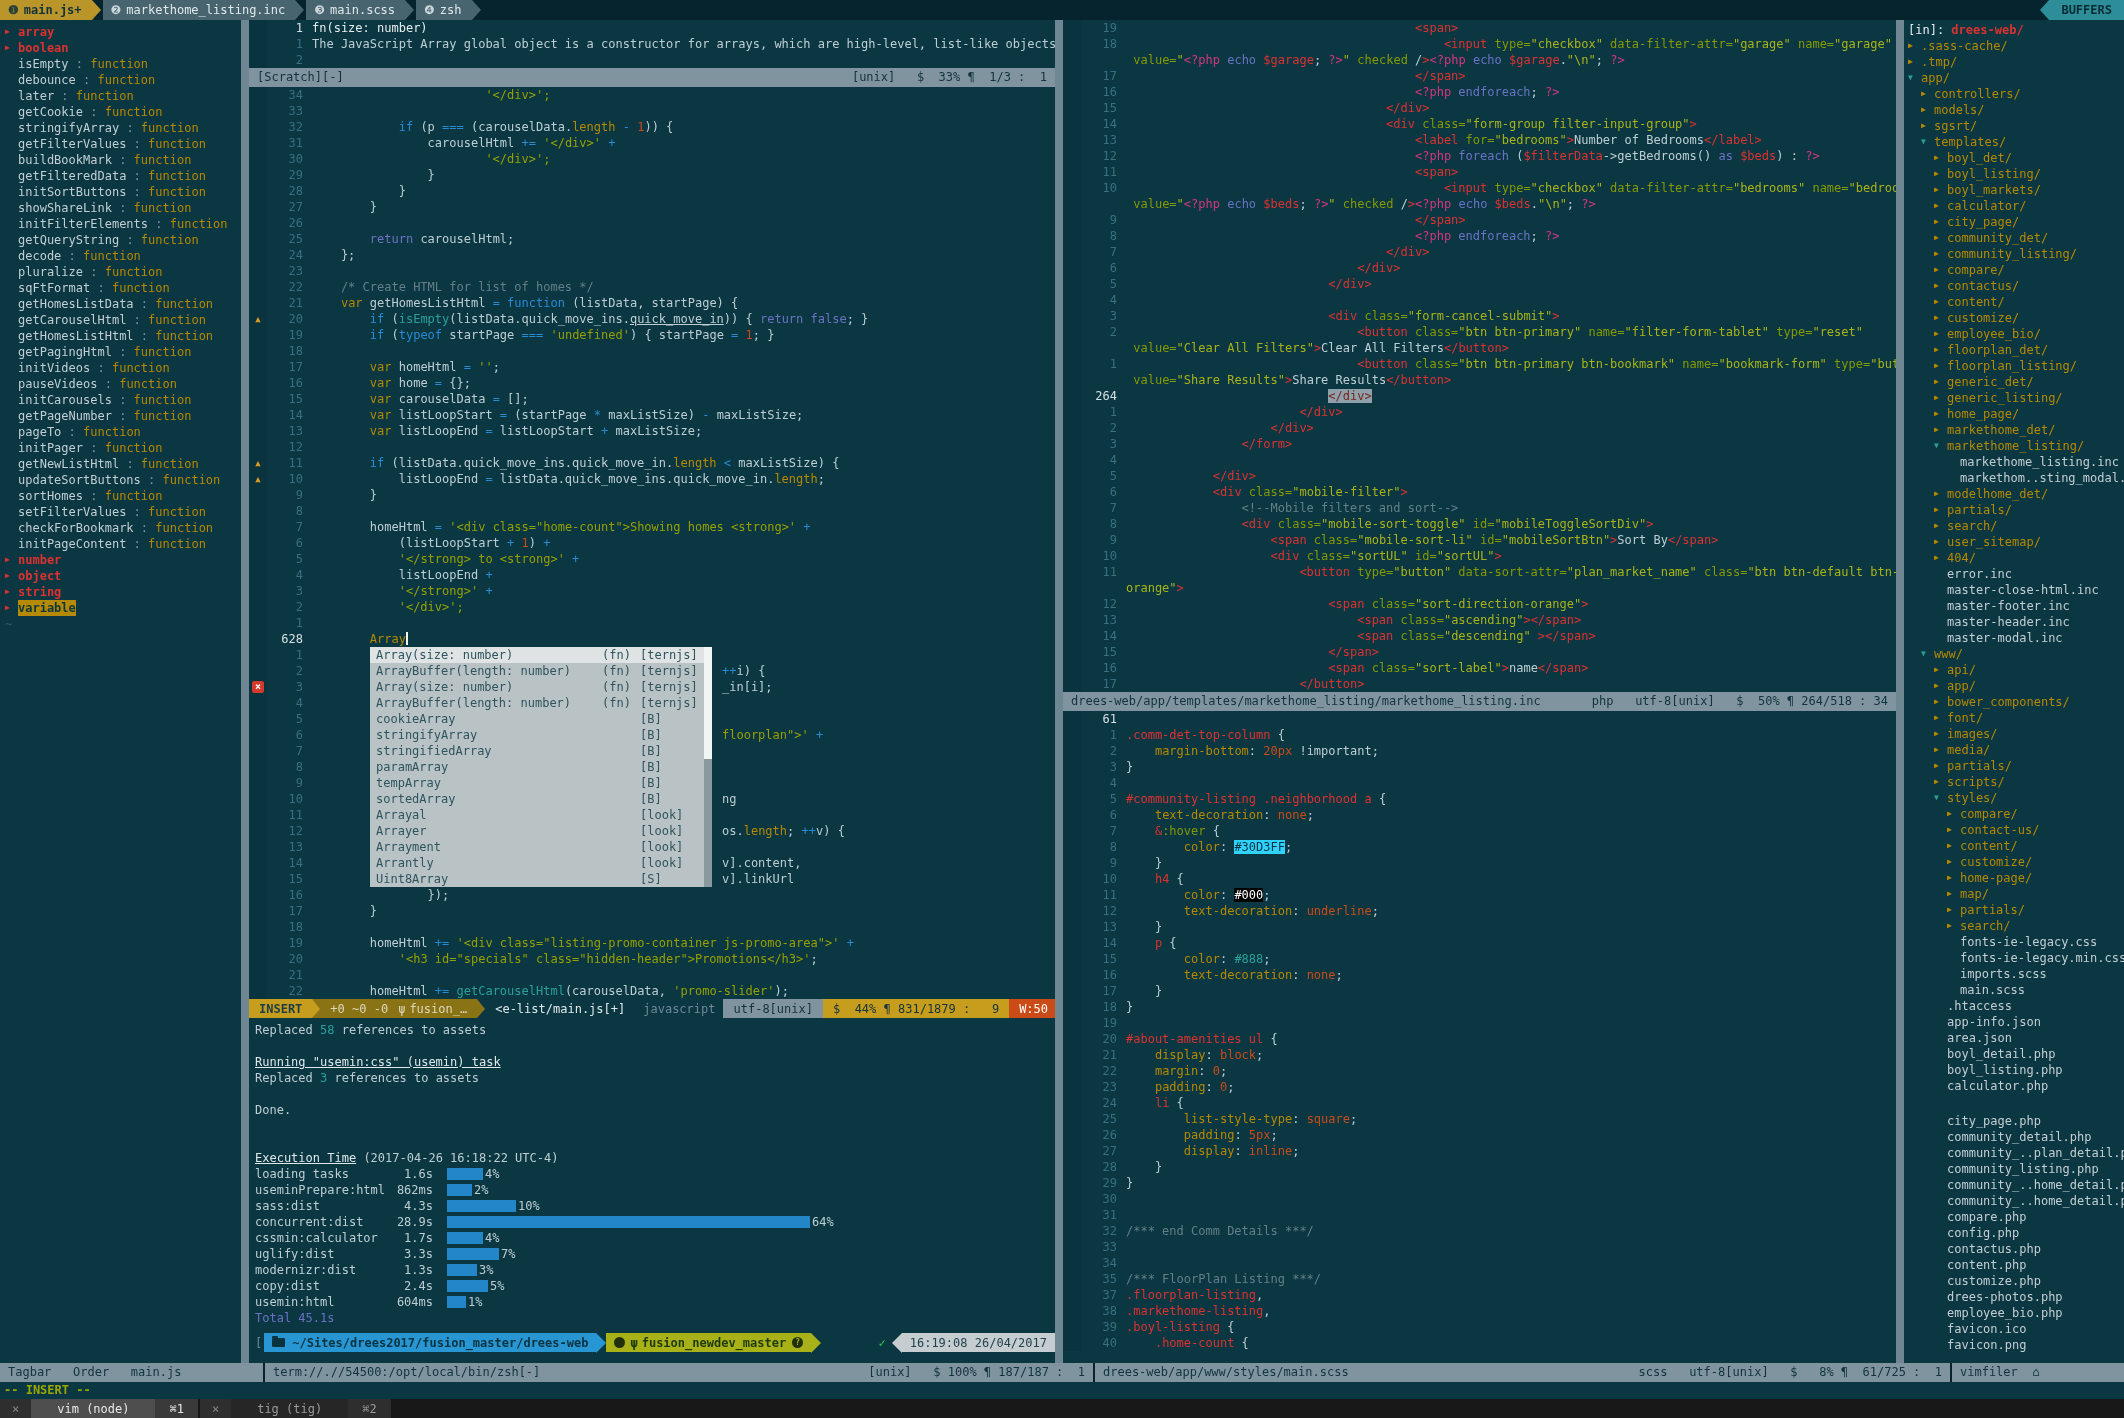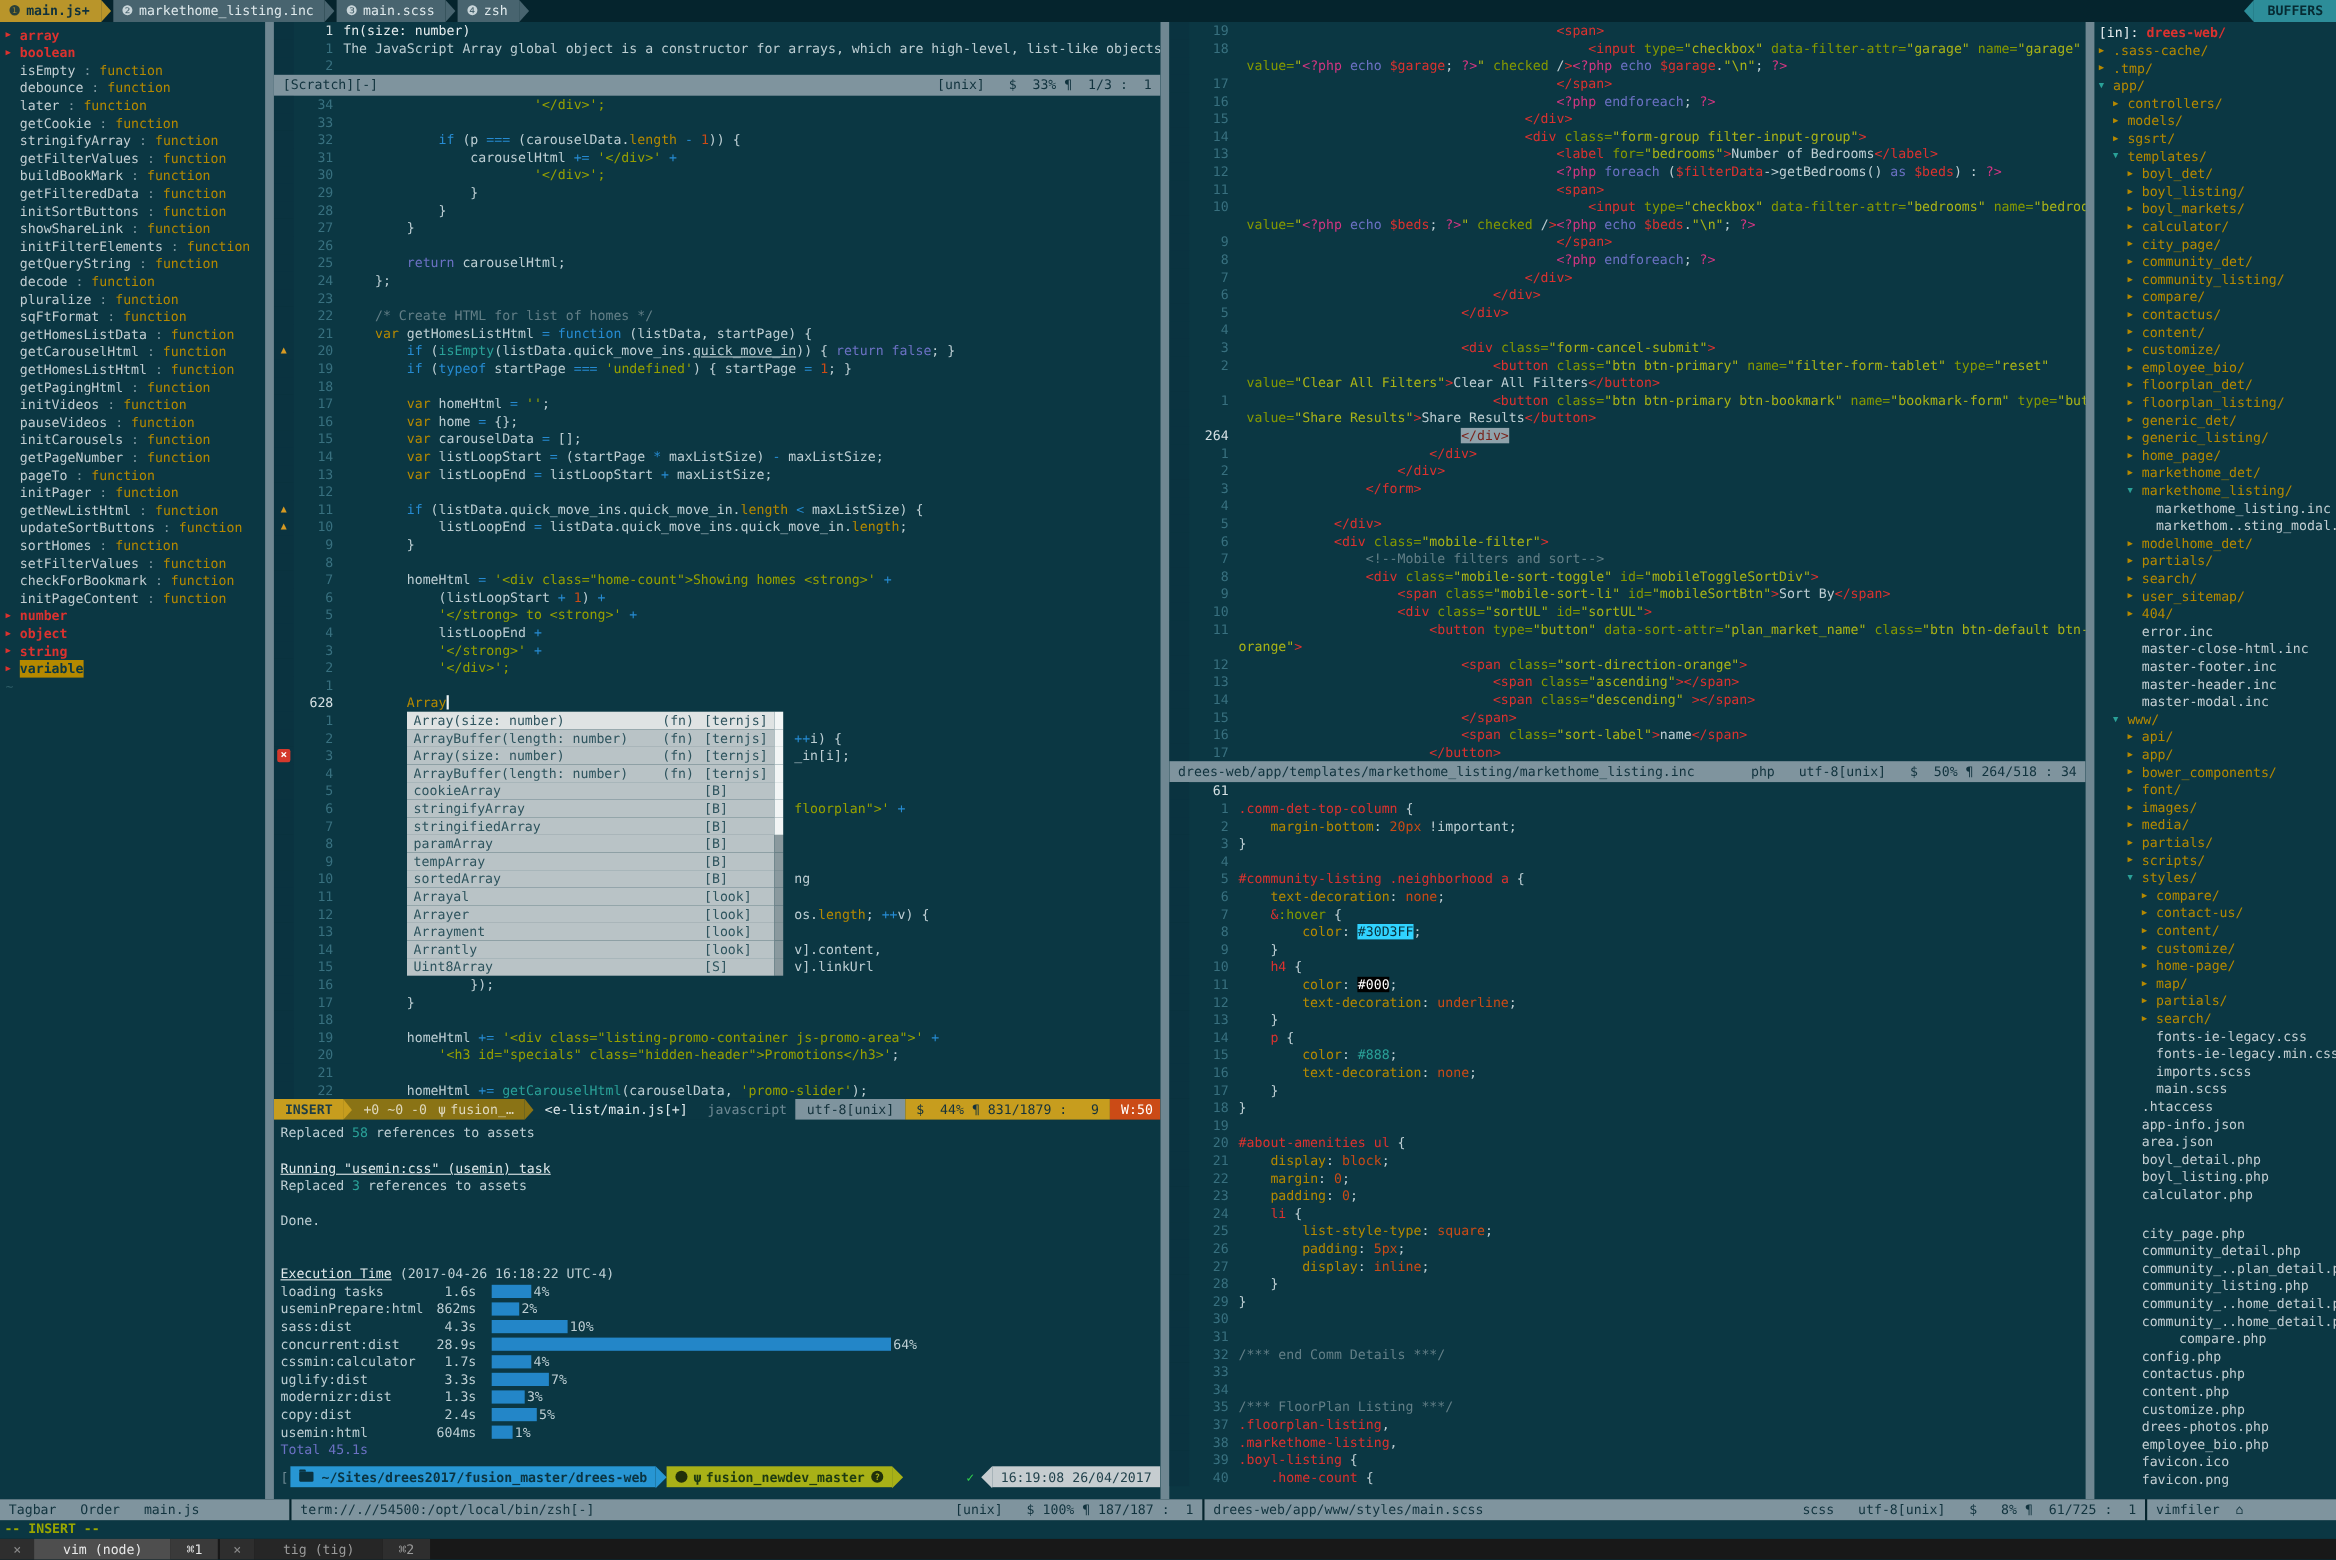--- a/index.html
+++ b/index.html
@@ -489,21 +489,21 @@
           <div class="tree-row" style="padding-left: 43px;"><span class="tree-file">area.json</span></div>
           <div class="tree-row" style="padding-left: 43px;"><span class="tree-file">boyl_detail.php</span></div>
           <div class="tree-row" style="padding-left: 43px;"><span class="tree-file">boyl_listing.php</span></div>
           <div class="tree-row" style="padding-left: 43px;"><span class="tree-file">calculator.php</span></div>
           <div class="tree-row" style="padding-left: 43px; margin-top: 19px;"><span class="tree-file">city_page.php</span></div>
           <div class="tree-row" style="padding-left: 43px;"><span class="tree-file">community_detail.php</span></div>
           <div class="tree-row" style="padding-left: 43px;"><span class="tree-file">community_..plan_detail.php</span></div>
           <div class="tree-row" style="padding-left: 43px;"><span class="tree-file">community_listing.php</span></div>
           <div class="tree-row" style="padding-left: 43px;"><span class="tree-file">community_..home_detail.php</span></div>
           <div class="tree-row" style="padding-left: 43px;"><span class="tree-file">community_..home_detail.php</span></div>
-          <div class="tree-row" style="padding-left: 43px; margin-left: 34px;"><span class="tree-file">compare.php</span></div>
+          <div class="tree-row" style="padding-left: 43px;"><span class="tree-file">compare.php</span></div>
           <div class="tree-row" style="padding-left: 43px;"><span class="tree-file">config.php</span></div>
           <div class="tree-row" style="padding-left: 43px;"><span class="tree-file">contactus.php</span></div>
           <div class="tree-row" style="padding-left: 43px;"><span class="tree-file">content.php</span></div>
           <div class="tree-row" style="padding-left: 43px;"><span class="tree-file">customize.php</span></div>
           <div class="tree-row" style="padding-left: 43px;"><span class="tree-file">drees-photos.php</span></div>
           <div class="tree-row" style="padding-left: 43px;"><span class="tree-file">employee_bio.php</span></div>
           <div class="tree-row" style="padding-left: 43px;"><span class="tree-file">favicon.ico</span></div>
           <div class="tree-row" style="padding-left: 43px;"><span class="tree-file">favicon.png</span></div>
           <div class="tree-row" style="padding-left: 43px; margin-top: 31px;"><span class="tree-file">floorplan_listing.php</span></div>
           <div class="tree-row" style="padding-left: 43px;"><span class="tree-file">general-listing.php</span></div>

